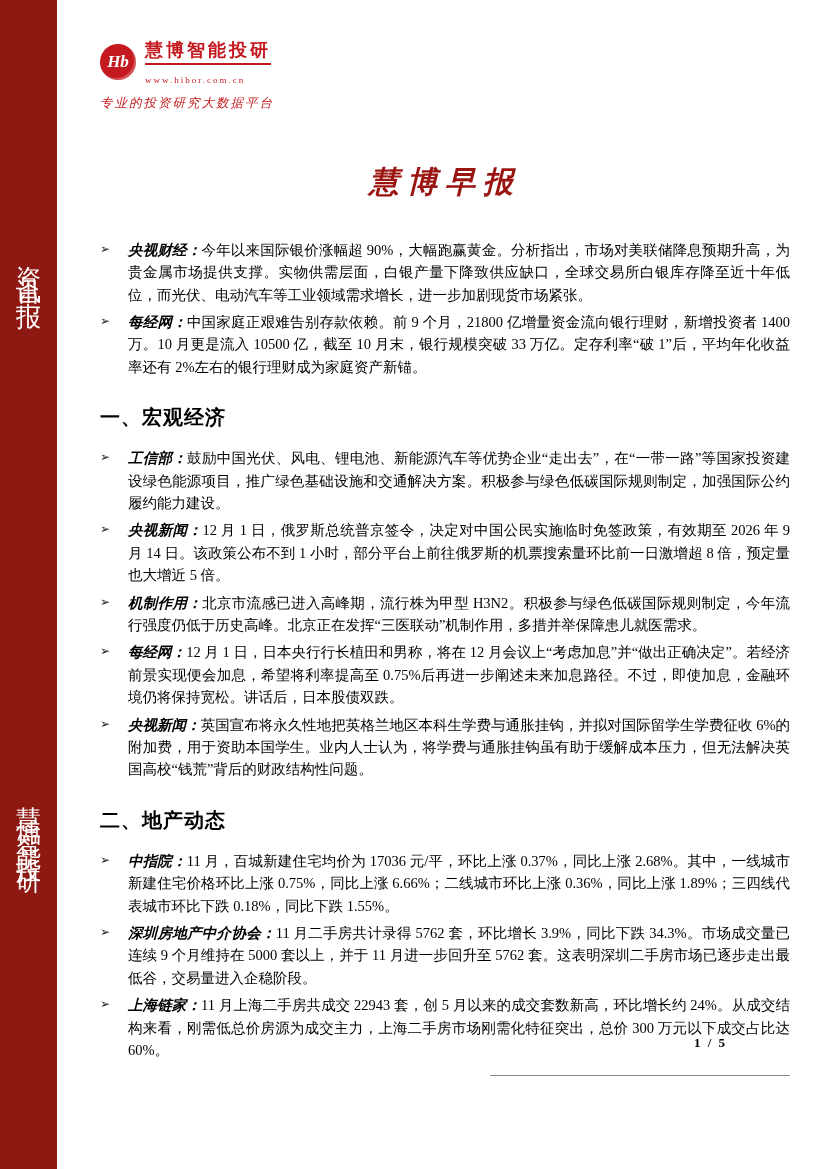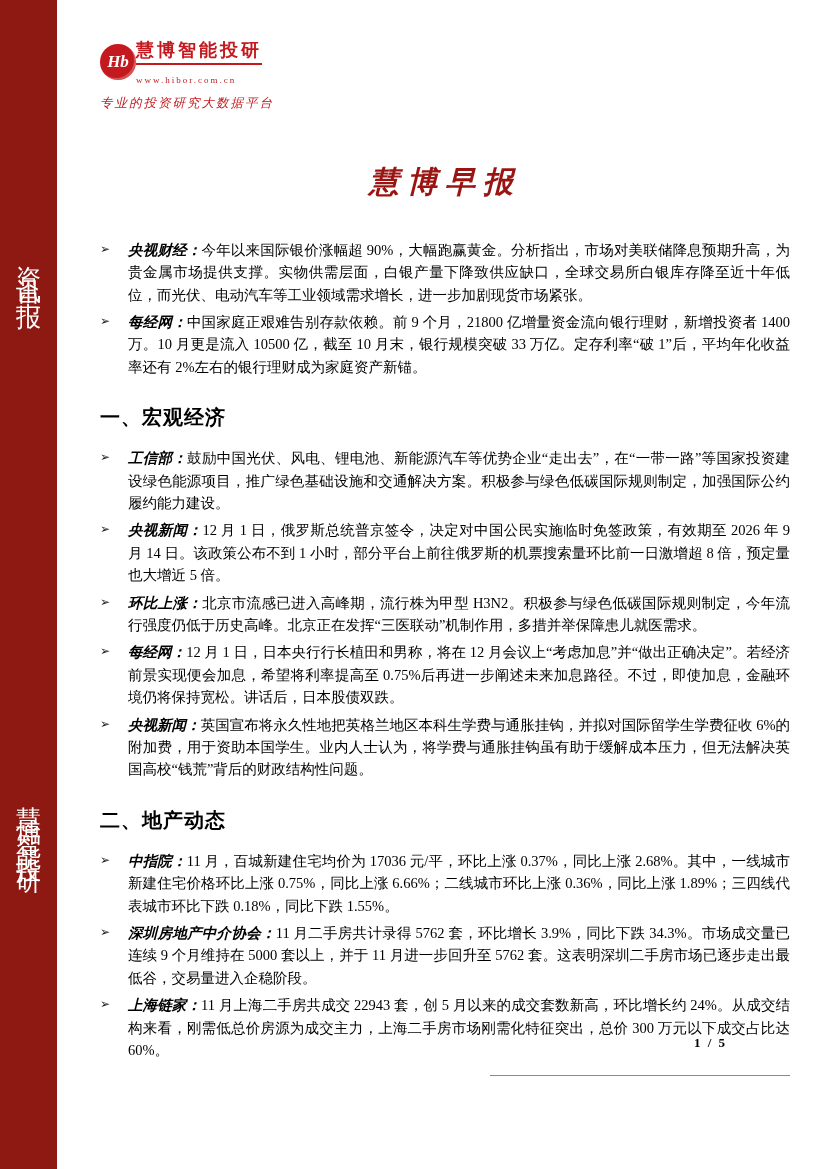--- a/index.html
+++ b/index.html
@@ -20,21 +20,21 @@
     color:#fff; font-size:25px; letter-spacing:13px; line-height:1;
     font-family:"Liberation Serif", serif; white-space:nowrap;
   }
   .vtext.top { top:246px; }
   .vtext.bottom { top:786px; }
 
   .content { position:absolute; left:100px; top:0; width:690px; height:100%; }
 
   
   .header { display:flex; justify-content:space-between; align-items:flex-start; padding-top:40px; }
-  .logo-row { display:flex; align-items:center; gap:0; }
+  .logo-row { display:flex; align-items:center; gap:9px; }
   .logo-badge {
     width:36px; height:36px; border-radius:50%;
     background:var(--logo-red, #c41a1f); color:#fff;
     display:flex; align-items:center; justify-content:center;
     font-size:17px; font-weight:bold; font-style:italic;
     font-family:"Liberation Serif", serif; flex:none;
     box-shadow:inset -2px -2px 0 rgba(255,255,255,.25);
   }
   .logo-text-col { display:flex; flex-direction:column; }
   .logo-name {
@@ -121,21 +121,21 @@
       <li class="news-item">
         <span class="bullet">➢</span>
         <p class="item-body"><span class="item-label">工信部：</span><span>鼓励中国光伏、风电、锂电池、新能源汽车等优势企业“走出去”，在“一带一路”等国家投资建设绿色能源项目，推广绿色基础设施和交通解决方案。积极参与绿色低碳国际规则制定，加强国际公约履约能力建设。</span></p>
       </li>
       <li class="news-item">
         <span class="bullet">➢</span>
         <p class="item-body"><span class="item-label">央视新闻：</span><span>12 月 1 日，俄罗斯总统普京签令，决定对中国公民实施临时免签政策，有效期至 2026 年 9 月 14 日。该政策公布不到 1 小时，部分平台上前往俄罗斯的机票搜索量环比前一日激增超 8 倍，预定量也大增近 5 倍。</span></p>
       </li>
       <li class="news-item">
         <span class="bullet">➢</span>
-        <p class="item-body"><span class="item-label">环比上涨：</span><span>北京市流感已进入高峰期，流行株为甲型 H3N2。积极参与绿色低碳国际规则制定，今年流行强度仍低于历史高峰。北京正在发挥“三医联动”机制作用，多措并举保障患儿就医需求。</span></p>
+        <p class="item-body"><span class="item-label">机制作用：</span><span>北京市流感已进入高峰期，流行株为甲型 H3N2。积极参与绿色低碳国际规则制定，今年流行强度仍低于历史高峰。北京正在发挥“三医联动”机制作用，多措并举保障患儿就医需求。</span></p>
       </li>
       <li class="news-item">
         <span class="bullet">➢</span>
         <p class="item-body"><span class="item-label">每经网：</span><span>12 月 1 日，日本央行行长植田和男称，将在 12 月会议上“考虑加息”并“做出正确决定”。若经济前景实现便会加息，希望将利率提高至 0.75%后再进一步阐述未来加息路径。不过，即使加息，金融环境仍将保持宽松。讲话后，日本股债双跌。</span></p>
       </li>
       <li class="news-item">
         <span class="bullet">➢</span>
         <p class="item-body"><span class="item-label">央视新闻：</span><span>英国宣布将永久性地把英格兰地区本科生学费与通胀挂钩，并拟对国际留学生学费征收 6%的附加费，用于资助本国学生。业内人士认为，将学费与通胀挂钩虽有助于缓解成本压力，但无法解决英国高校“钱荒”背后的财政结构性问题。</span></p>
       </li>
     </ul>

